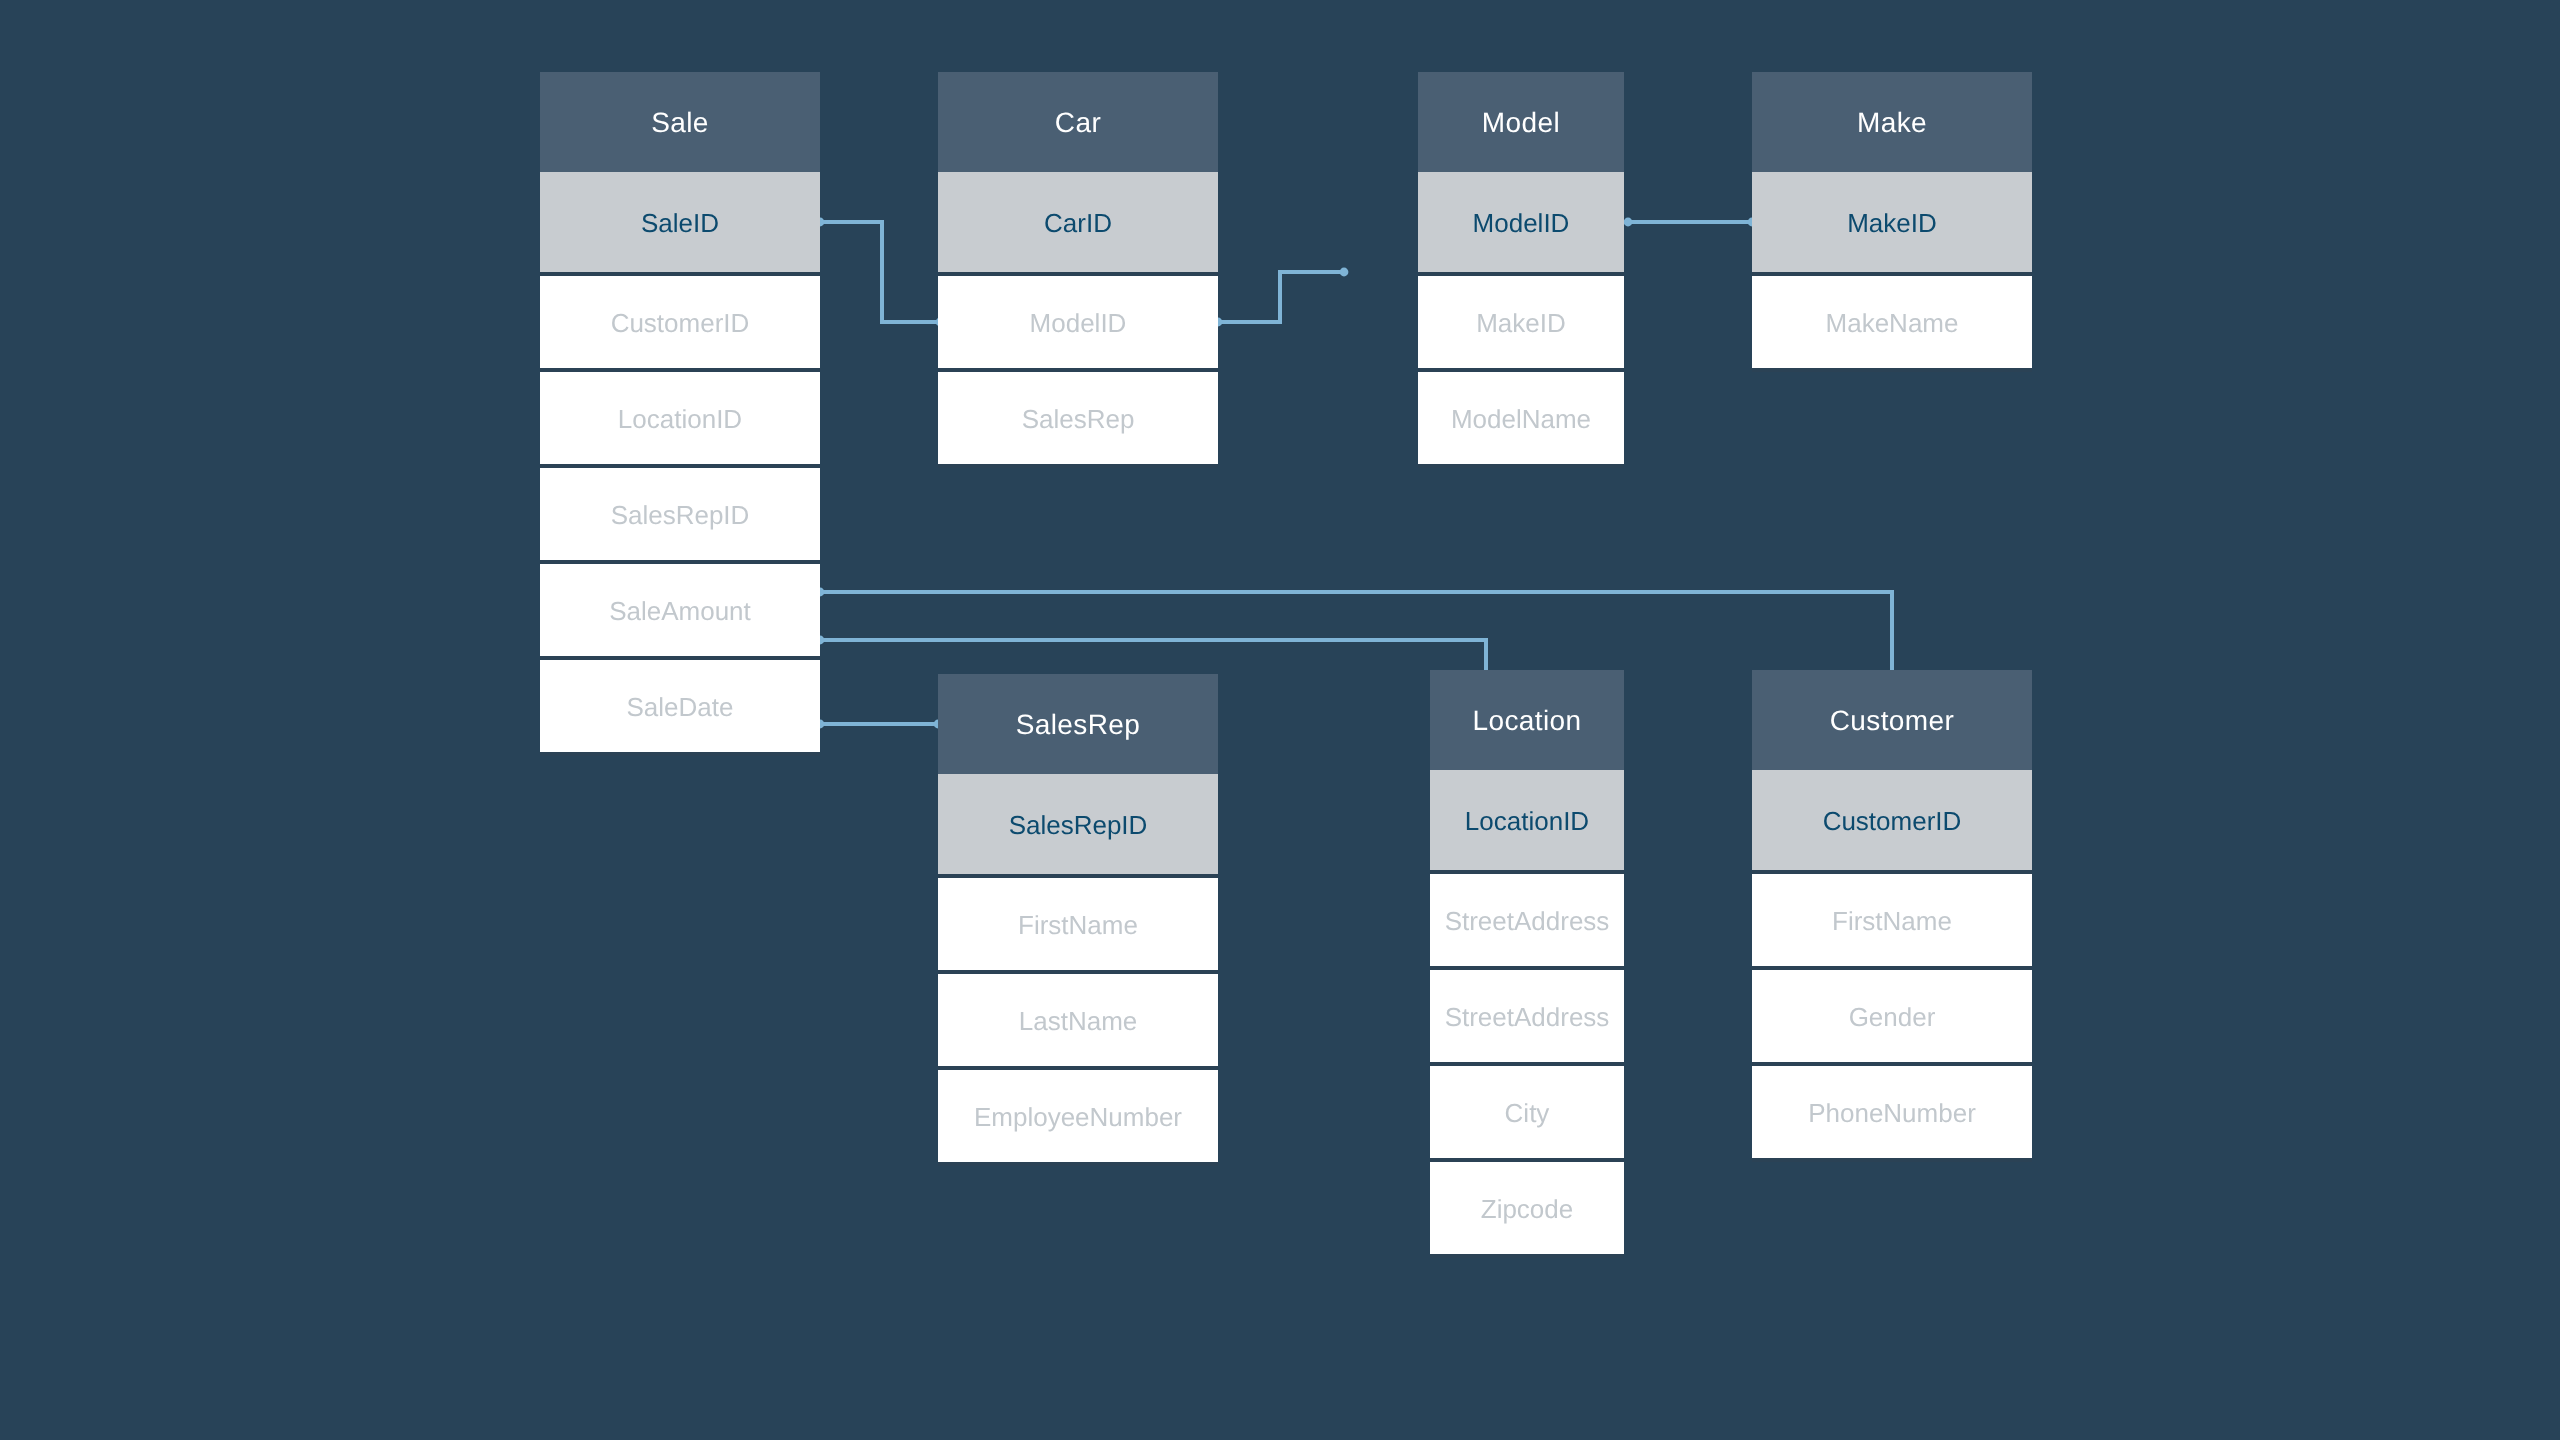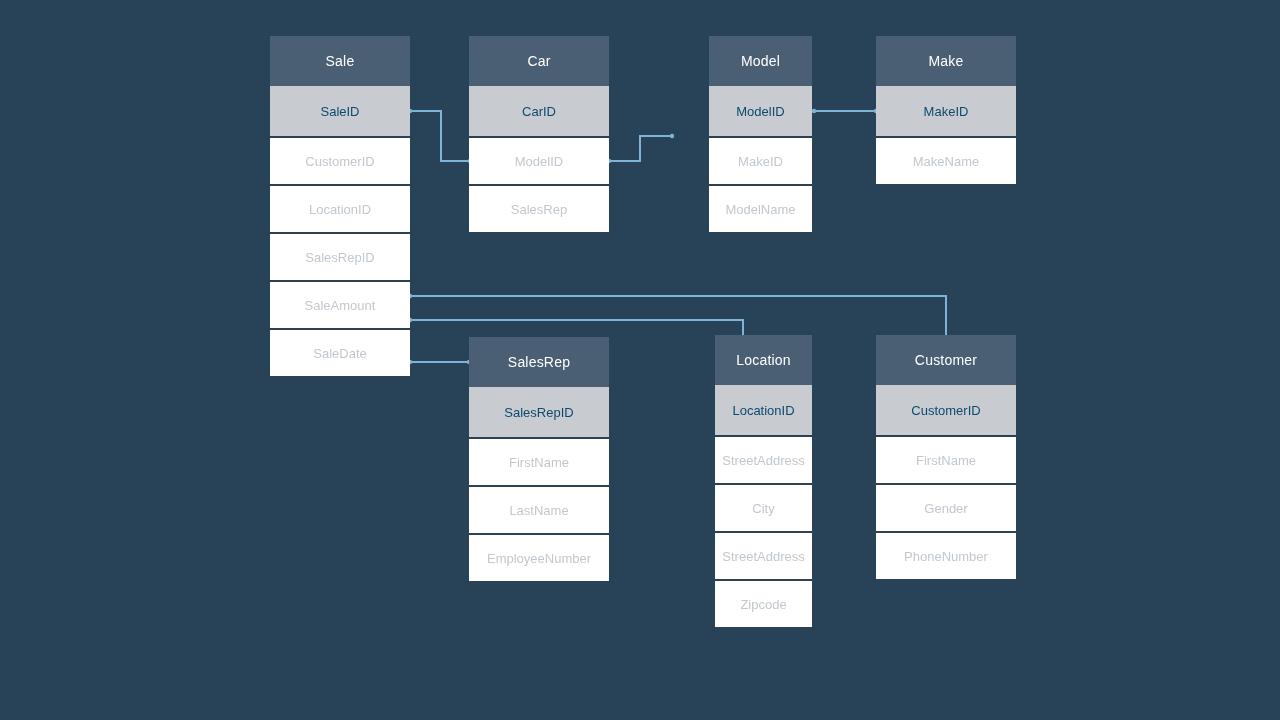--- a/index.html
+++ b/index.html
@@ -128,22 +128,22 @@
         <div class="tbl-header">SalesRep</div>
         <div class="tbl-row pk">SalesRepID</div>
         <div class="tbl-row">FirstName</div>
         <div class="tbl-row">LastName</div>
         <div class="tbl-row">EmployeeNumber</div>
       </div>
       <div class="er-table" style="left: 672px; top: 335px; padding-left: 43px;">
         <div class="tbl-header">Location</div>
         <div class="tbl-row pk">LocationID</div>
         <div class="tbl-row">StreetAddress</div>
+        <div class="tbl-row">StreetAddress</div>
         <div class="tbl-row">City</div>
-        <div class="tbl-row">StreetAddress</div>
         <div class="tbl-row">Zipcode</div>
       </div>
       <div class="er-table" style="left: 876px; top: 335px;">
         <div class="tbl-header">Customer</div>
         <div class="tbl-row pk">CustomerID</div>
         <div class="tbl-row">FirstName</div>
         <div class="tbl-row">Gender</div>
         <div class="tbl-row">PhoneNumber</div>
       </div>
     </div>

